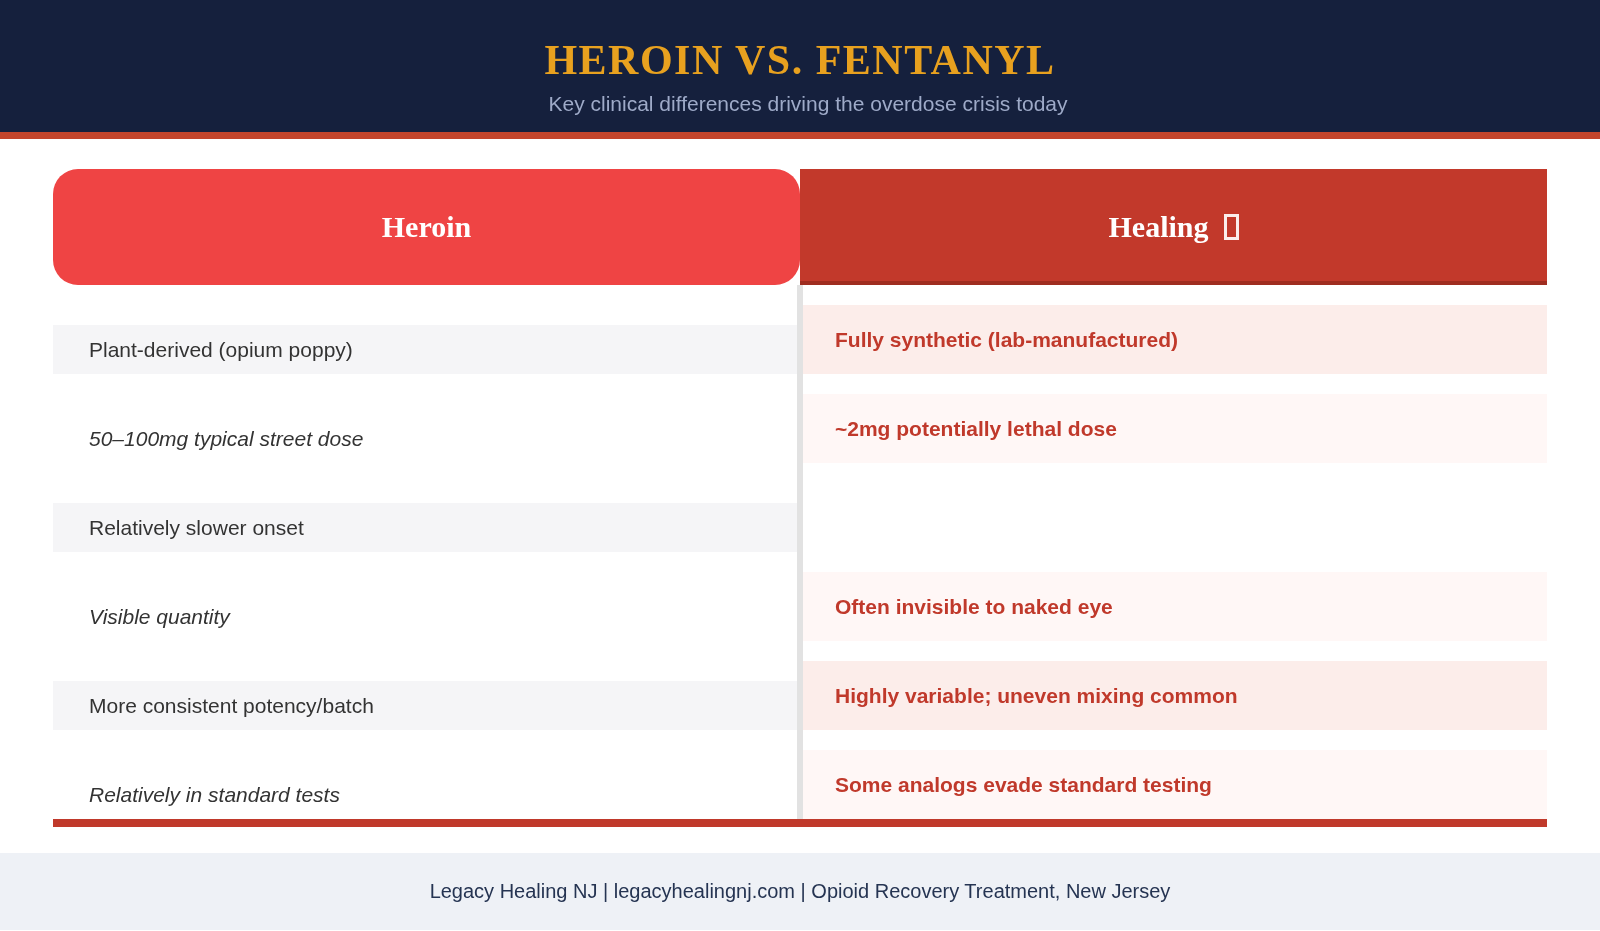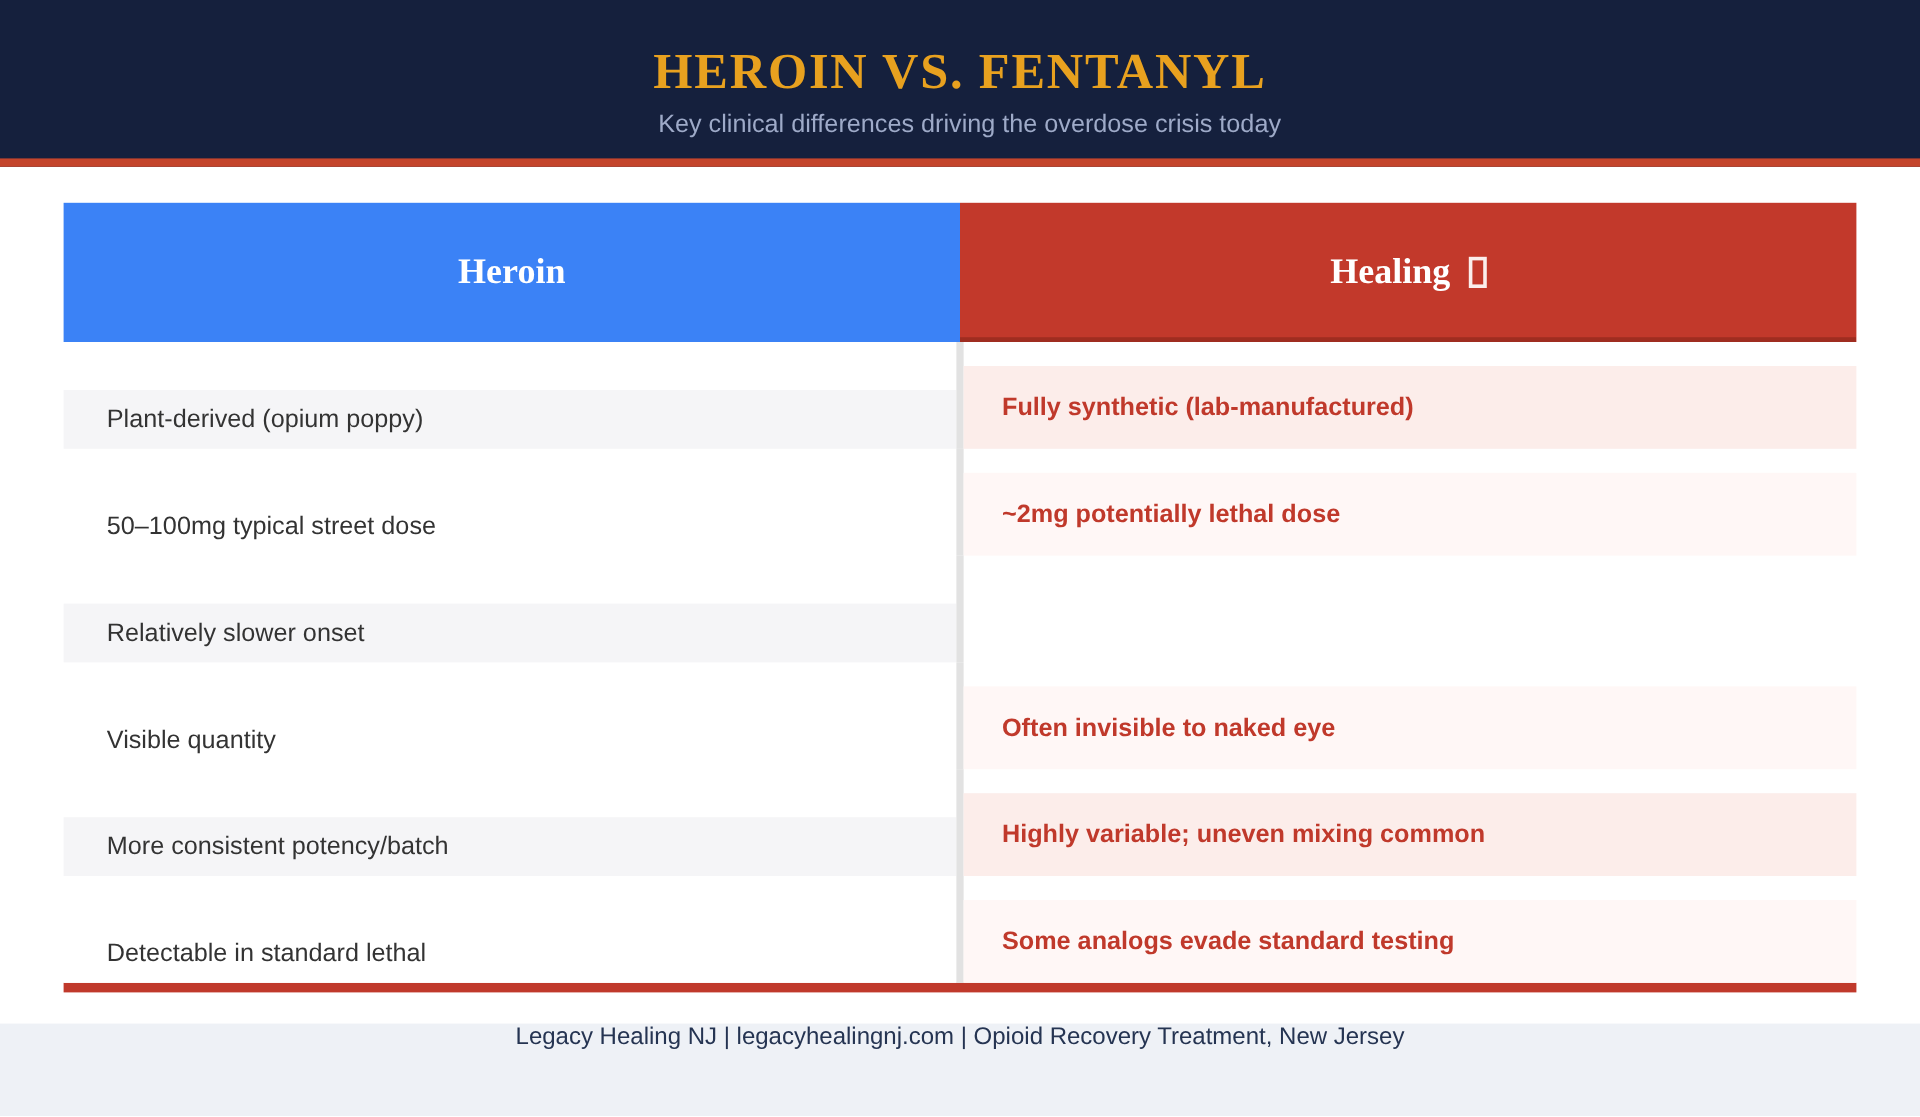--- a/index.html
+++ b/index.html
@@ -39,21 +39,21 @@
   }
   .thead { display: flex; height: 116px; }
   .col-header {
     flex: 1 1 50%;
     display: flex; align-items: center; justify-content: center;
     font-family: "Liberation Serif", "DejaVu Serif", serif;
     font-weight: bold;
     font-size: 30px;
     color: #ffffff;
   }
-  .col-header.heroin   { background: #3b82f6; }
+  .col-header.heroin   { background: #ef4444; border-radius: 25px; }
   .col-header.fentanyl { background: #c2392b; box-shadow: inset 0 -4px 0 #9f2d20; }
   .tofu-box {
     display: inline-block;
     width: 15px; height: 26px;
     border: 3px solid #fbeeec;
     margin-left: 15px;
     vertical-align: -3px;
   }
 
   .trow { display: flex; height: 89px; }
@@ -73,36 +73,36 @@
   }
   .cell.right {
     flex: 1 1 auto;
     padding-left: 32px;
     font-weight: bold;
     color: #c0392b;
     margin-top: 20px;
   }
   .trow.odd  .cell.left  { background: #f5f5f7; }
   .trow.odd  .cell.right { background: #fcedea; }
-  .trow.even .cell.left  { background: #ffffff; }
+  .trow.even .cell.left  { background: #ffffff; font-style: italic; }
   .trow.even .cell.right { background: #fff7f6; }
 
   .bottom-rule {
     width: 1494px;
     height: 8px;
     margin: 0 auto;
     background: #c0392b;
   }
 
   
   .footer {
     margin-top: 26px;
     height: 77px;
     background: #eef1f6;
-    display: flex; align-items: flex-start; justify-content: center;
+    display: flex; align-items: center; justify-content: center;
     font-size: 20px;
     color: #253452;
   }
 </style>
 </head>
 <body>
 
 <div class="banner">
   <div class="banner-title">HEROIN VS. FENTANYL</div>
   <div class="banner-subtitle">Key clinical differences driving the overdose crisis today</div>
@@ -161,21 +161,21 @@
           <span>More consistent potency/batch</span>
         </div>
     <div class="col-divider"></div>
     <div class="cell right">
           <span>Highly variable; uneven mixing common</span>
         </div>
   </div>
 
   <div class="trow even">
     <div class="cell left">
-          <span>Detectable in standard lethal</span>
+          <span>Relatively in standard tests</span>
         </div>
     <div class="col-divider"></div>
     <div class="cell right">
           <span>Some analogs evade standard testing</span>
         </div>
   </div>
 </div>
 </div>
 
 <div class="bottom-rule"></div>

